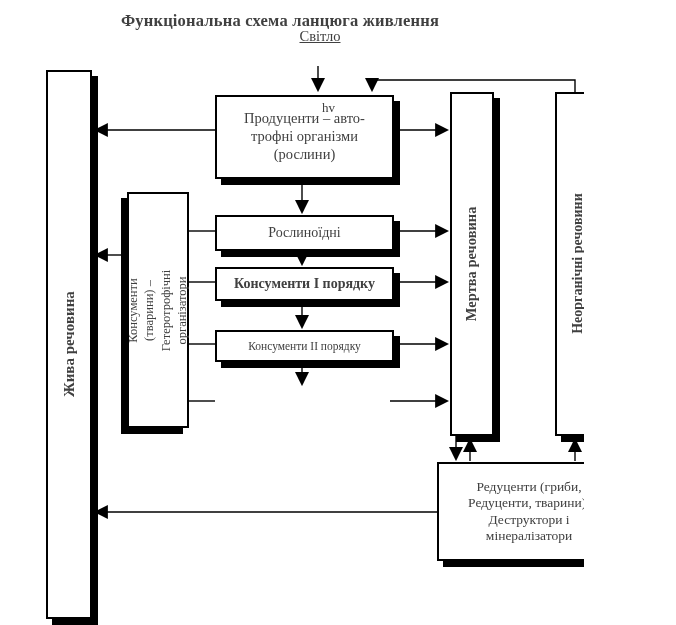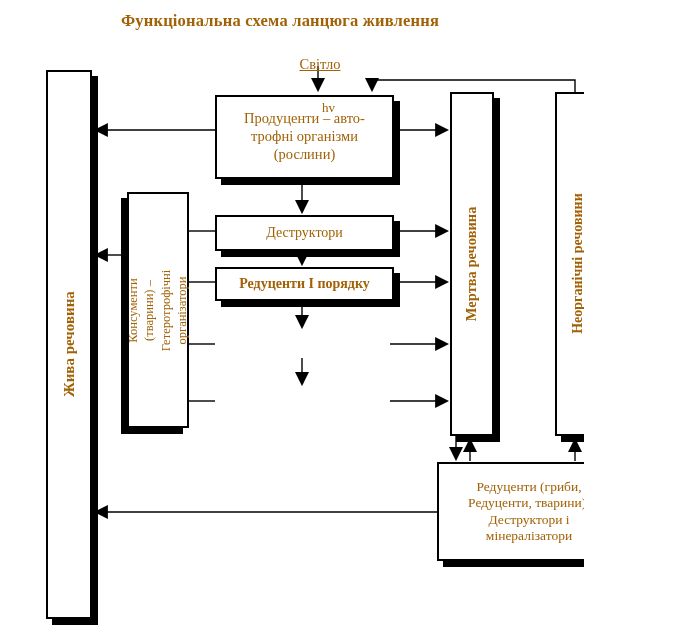--- a/index.html
+++ b/index.html
@@ -1,28 +1,28 @@
 <!DOCTYPE html>
 <html><head>
 <meta charset="utf-8">
 <style>
   html,body{margin:0;padding:0;background:#ffffff;}
-  .stage{position:relative;width:584px;height:625px;background:#ffffff;color:#a16207;
+  .stage{position:relative;width:584px;height:625px;background:#ffffff;color:#404040;
          font-family:"Liberation Serif", serif;overflow:hidden;}
   .title{position:absolute;left:40px;top:11px;width:480px;text-align:center;
          font-size:16.5px;font-weight:bold;letter-spacing:.2px;}
   .svg-layer{position:absolute;left:0;top:0;z-index:1;}
   .box{position:absolute;z-index:2;background:#fff;border:2px solid #000;
        box-shadow:6px 6px 0 0 #000;display:flex;align-items:center;justify-content:center;
        text-align:center;line-height:1.22;}
   .shadow-left{box-shadow:-6px 6px 0 0 #000;}
   .vtext{transform:rotate(-90deg);white-space:nowrap;}
   .vblock{transform:rotate(-90deg);text-align:center;line-height:1.3;}
   .b{font-weight:bold;}
-  .light-label{position:absolute;left:288px;top:56px;width:64px;text-align:center;
+  .light-label{position:absolute;left:288px;top:28px;width:64px;text-align:center;
                font-size:14.5px;text-decoration:underline;z-index:3;}
   .light-symbol{position:absolute;left:322px;top:63px;width:30px;font-size:13px;z-index:3;margin-top:37px;}
   svg line, svg polyline{stroke:#000;stroke-width:1.4;fill:none;}
 </style>
 </head>
 <body>
 
 <div class="stage">
 
   <div class="title">Функціональна схема ланцюга живлення</div>
@@ -75,27 +75,30 @@
       <div>Консументи (тварини) –</div>
       <div>Гетеротрофічні організатори</div>
     </div>
   </div>
 
   <div class="box" style="left:215px;top:95px;width:175px;height:80px;font-size:14.5px;">
     <div style="width:142px;text-align:center;">Продуценти – авто-трофні організми (рослини)</div>
   </div>
 
   <div class="box" style="left:215px;top:215px;width:175px;height:32px;font-size:14px;">
-    <span>Деструктори</span>
+    <span>Рослиноїдні</span>
   </div>
 
   <div class="box b" style="left:215px;top:267px;width:175px;height:30px;font-size:14px;">
-    <span>Редуценти I порядку</span>
+    <span>Консументи I порядку</span>
   </div>
 
+  <div class="box" style="left:215px;top:330px;width:175px;height:28px;font-size:11.5px;">
+    <span>Консументи II порядку</span>
+  </div>
 
 
   <div class="box" style="left:450px;top:92px;width:40px;height:340px;">
     <span class="vtext b" style="font-size:14.5px;">Мертва речовина</span>
   </div>
 
   <div class="box" style="left:555px;top:92px;width:40px;height:340px;">
     <span class="vtext b" style="font-size:14px;">Неорганічні речовини</span>
   </div>
 

